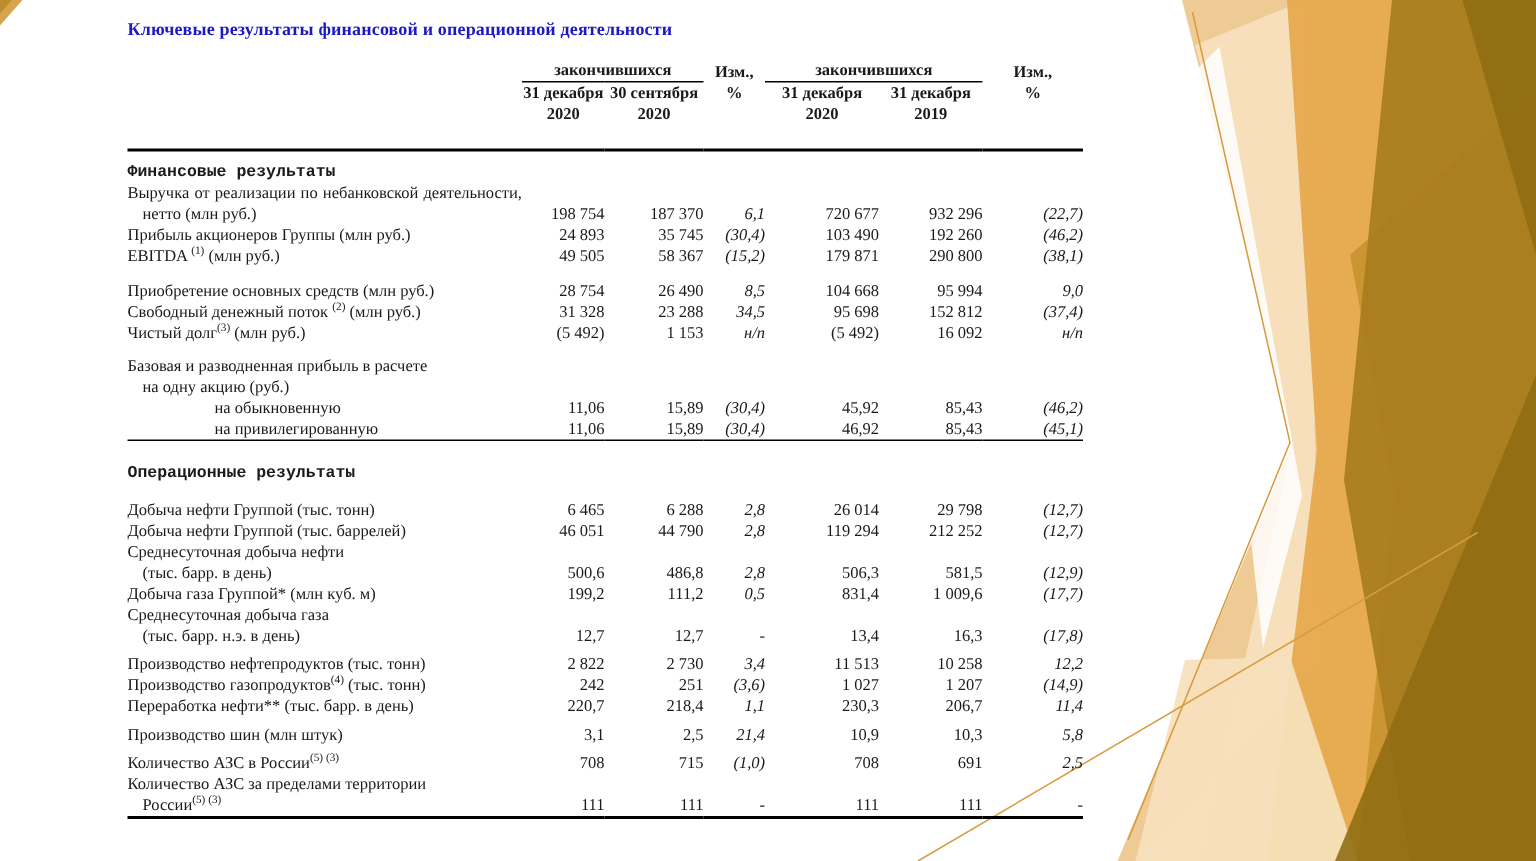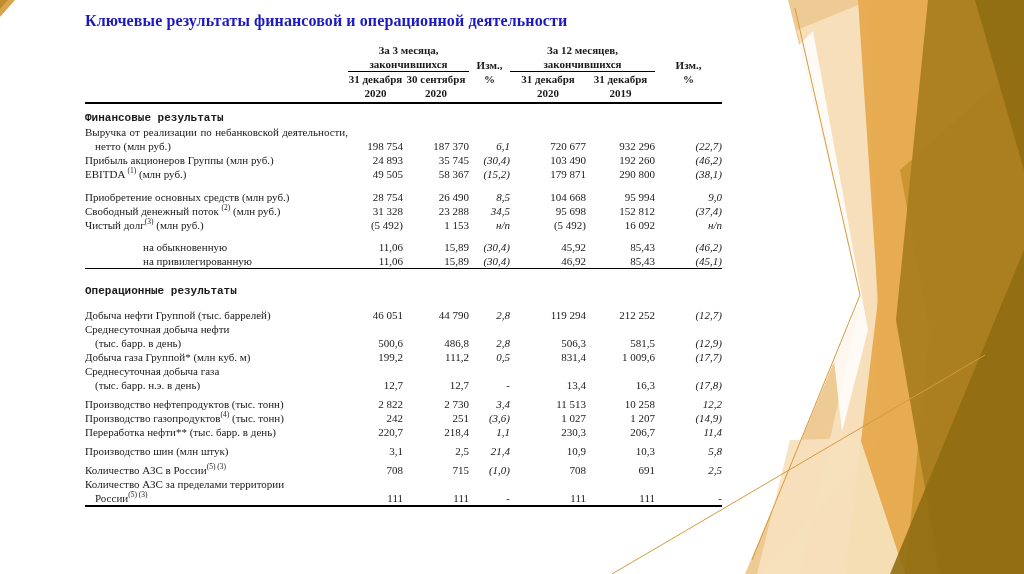--- a/index.html
+++ b/index.html
@@ -20,37 +20,37 @@
   .d-deep{fill:var(--decor-deep);opacity:.9;}
   .d-dark{fill:var(--decor-dark);opacity:.92;}
   .d-darkest{fill:var(--decor-darkest);opacity:.88;}
   .d-white{fill:#ffffff;opacity:.85;}
   .d-line{stroke:var(--decor-line);stroke-width:1;fill:none;}
   .c-outer{fill:var(--corner);}
   .c-inner{fill:#bf8c2c;}
 
   .content{position:absolute;left:85px;top:12px;width:638px;z-index:1;}
   .slide-title{
-    font-size:16px;font-weight:bold;color:var(--title-blue);
+    font-size:12px;font-weight:bold;color:var(--title-blue);
     margin:0 0 13px 0;letter-spacing:.1px;
   }
   table.results{
     width:637px;border-collapse:collapse;table-layout:fixed;
     font-size:11px;line-height:14px;
   }
   table.results td{padding:0;vertical-align:bottom;}
   col.c-label{width:263px;} col.c1{width:55px;} col.c2{width:66px;}
   col.c3{width:41px;} col.c4{width:76px;} col.c5{width:69px;} col.c6{width:67px;}
 
   thead td{font-weight:bold;}
   thead .grp{text-align:center;}
   thead .underl{border-bottom:1px solid var(--rule);padding-bottom:1px;}
   thead .chg-h{text-align:center;margin-top:40px;}
   thead .dt{text-align:center;}
-  thead tr.h4 td{border-bottom:2px solid var(--rule);padding-bottom:2px;}
+  thead tr.h4 td{border-bottom:2px solid var(--rule);padding-bottom:16px;}
 
   tbody td.num{text-align:right;white-space:nowrap;}
   tbody td.chg{text-align:right;font-style:italic;white-space:nowrap;}
   tbody .lbl{display:block;padding-left:10px;text-indent:-10px;text-align:left;}
   tbody .lbl.just{text-align:justify;}
   tbody .lbl.ind2{padding-left:58px;text-indent:0;}
   tbody tr.section-row td{font-weight:bold;padding-top:7px;font-family:Liberation Mono, monospace;}
   tbody tr.rule-row td{border-top:1.5px solid var(--rule);height:8px;}
   tbody tr.endrule-row td{border-top:2.5px solid var(--rule);height:2px;}
   sup{font-size:7.5px;line-height:0;vertical-align:super;}
@@ -86,27 +86,20 @@
     <colgroup>
       <col class="c-label">
         <col class="c1">
         <col class="c2">
         <col class="c3">
       <col class="c4">
         <col class="c5">
         <col class="c6">
     </colgroup>
     <thead>
-      <tr class="h1">
-        <td></td>
-        <td colspan="2" class="grp">За 3 месяца,</td>
-        <td></td>
-        <td colspan="2" class="grp">За 12 месяцев,</td>
-        <td></td>
-      </tr>
       <tr class="h2">
         <td></td>
         <td colspan="2" class="grp underl">закончившихся</td>
         <td class="chg-h">Изм.,</td>
         <td colspan="2" class="grp underl">закончившихся</td>
         <td class="chg-h">Изм.,</td>
       </tr>
       <tr class="h3">
         <td></td>
         <td class="dt">31 декабря</td>
@@ -197,20 +190,31 @@
           <td class="chg">н/п</td>
           <td class="num">(5 492)</td>
           <td class="num">16 092</td>
           <td class="chg">н/п</td>
         </tr>
         <tr class="spacer-row">
           <td colspan="7" style="height: 8px;"></td>
         </tr>
         <tr>
           <td>
+            <span class="lbl"><span>Базовая и разводненная прибыль в расчете</span><br><span>на одну акцию (руб.)</span></span>
+          </td>
+          <td class="num"></td>
+          <td class="num"></td>
+          <td class="chg"></td>
+          <td class="num"></td>
+          <td class="num"></td>
+          <td class="chg"></td>
+        </tr>
+        <tr>
+          <td>
             <span class="lbl ind2"><span>на обыкновенную</span></span>
           </td>
           <td class="num">11,06</td>
           <td class="num">15,89</td>
           <td class="chg">(30,4)</td>
           <td class="num">45,92</td>
           <td class="num">85,43</td>
           <td class="chg">(46,2)</td>
         </tr>
         <tr>
@@ -228,20 +232,31 @@
           <td colspan="7"></td>
         </tr>
         <tr class="section-row">
           <td colspan="7"><span>Операционные результаты</span></td>
         </tr>
         <tr class="spacer-row">
           <td colspan="7" style="height: 10px;"></td>
         </tr>
         <tr>
           <td>
+            <span class="lbl"><span>Добыча нефти Группой (тыс. тонн)</span></span>
+          </td>
+          <td class="num">6 465</td>
+          <td class="num">6 288</td>
+          <td class="chg">2,8</td>
+          <td class="num">26 014</td>
+          <td class="num">29 798</td>
+          <td class="chg">(12,7)</td>
+        </tr>
+        <tr>
+          <td>
             <span class="lbl"><span>Добыча нефти Группой (тыс. баррелей)</span></span>
           </td>
           <td class="num">46 051</td>
           <td class="num">44 790</td>
           <td class="chg">2,8</td>
           <td class="num">119 294</td>
           <td class="num">212 252</td>
           <td class="chg">(12,7)</td>
         </tr>
         <tr>

